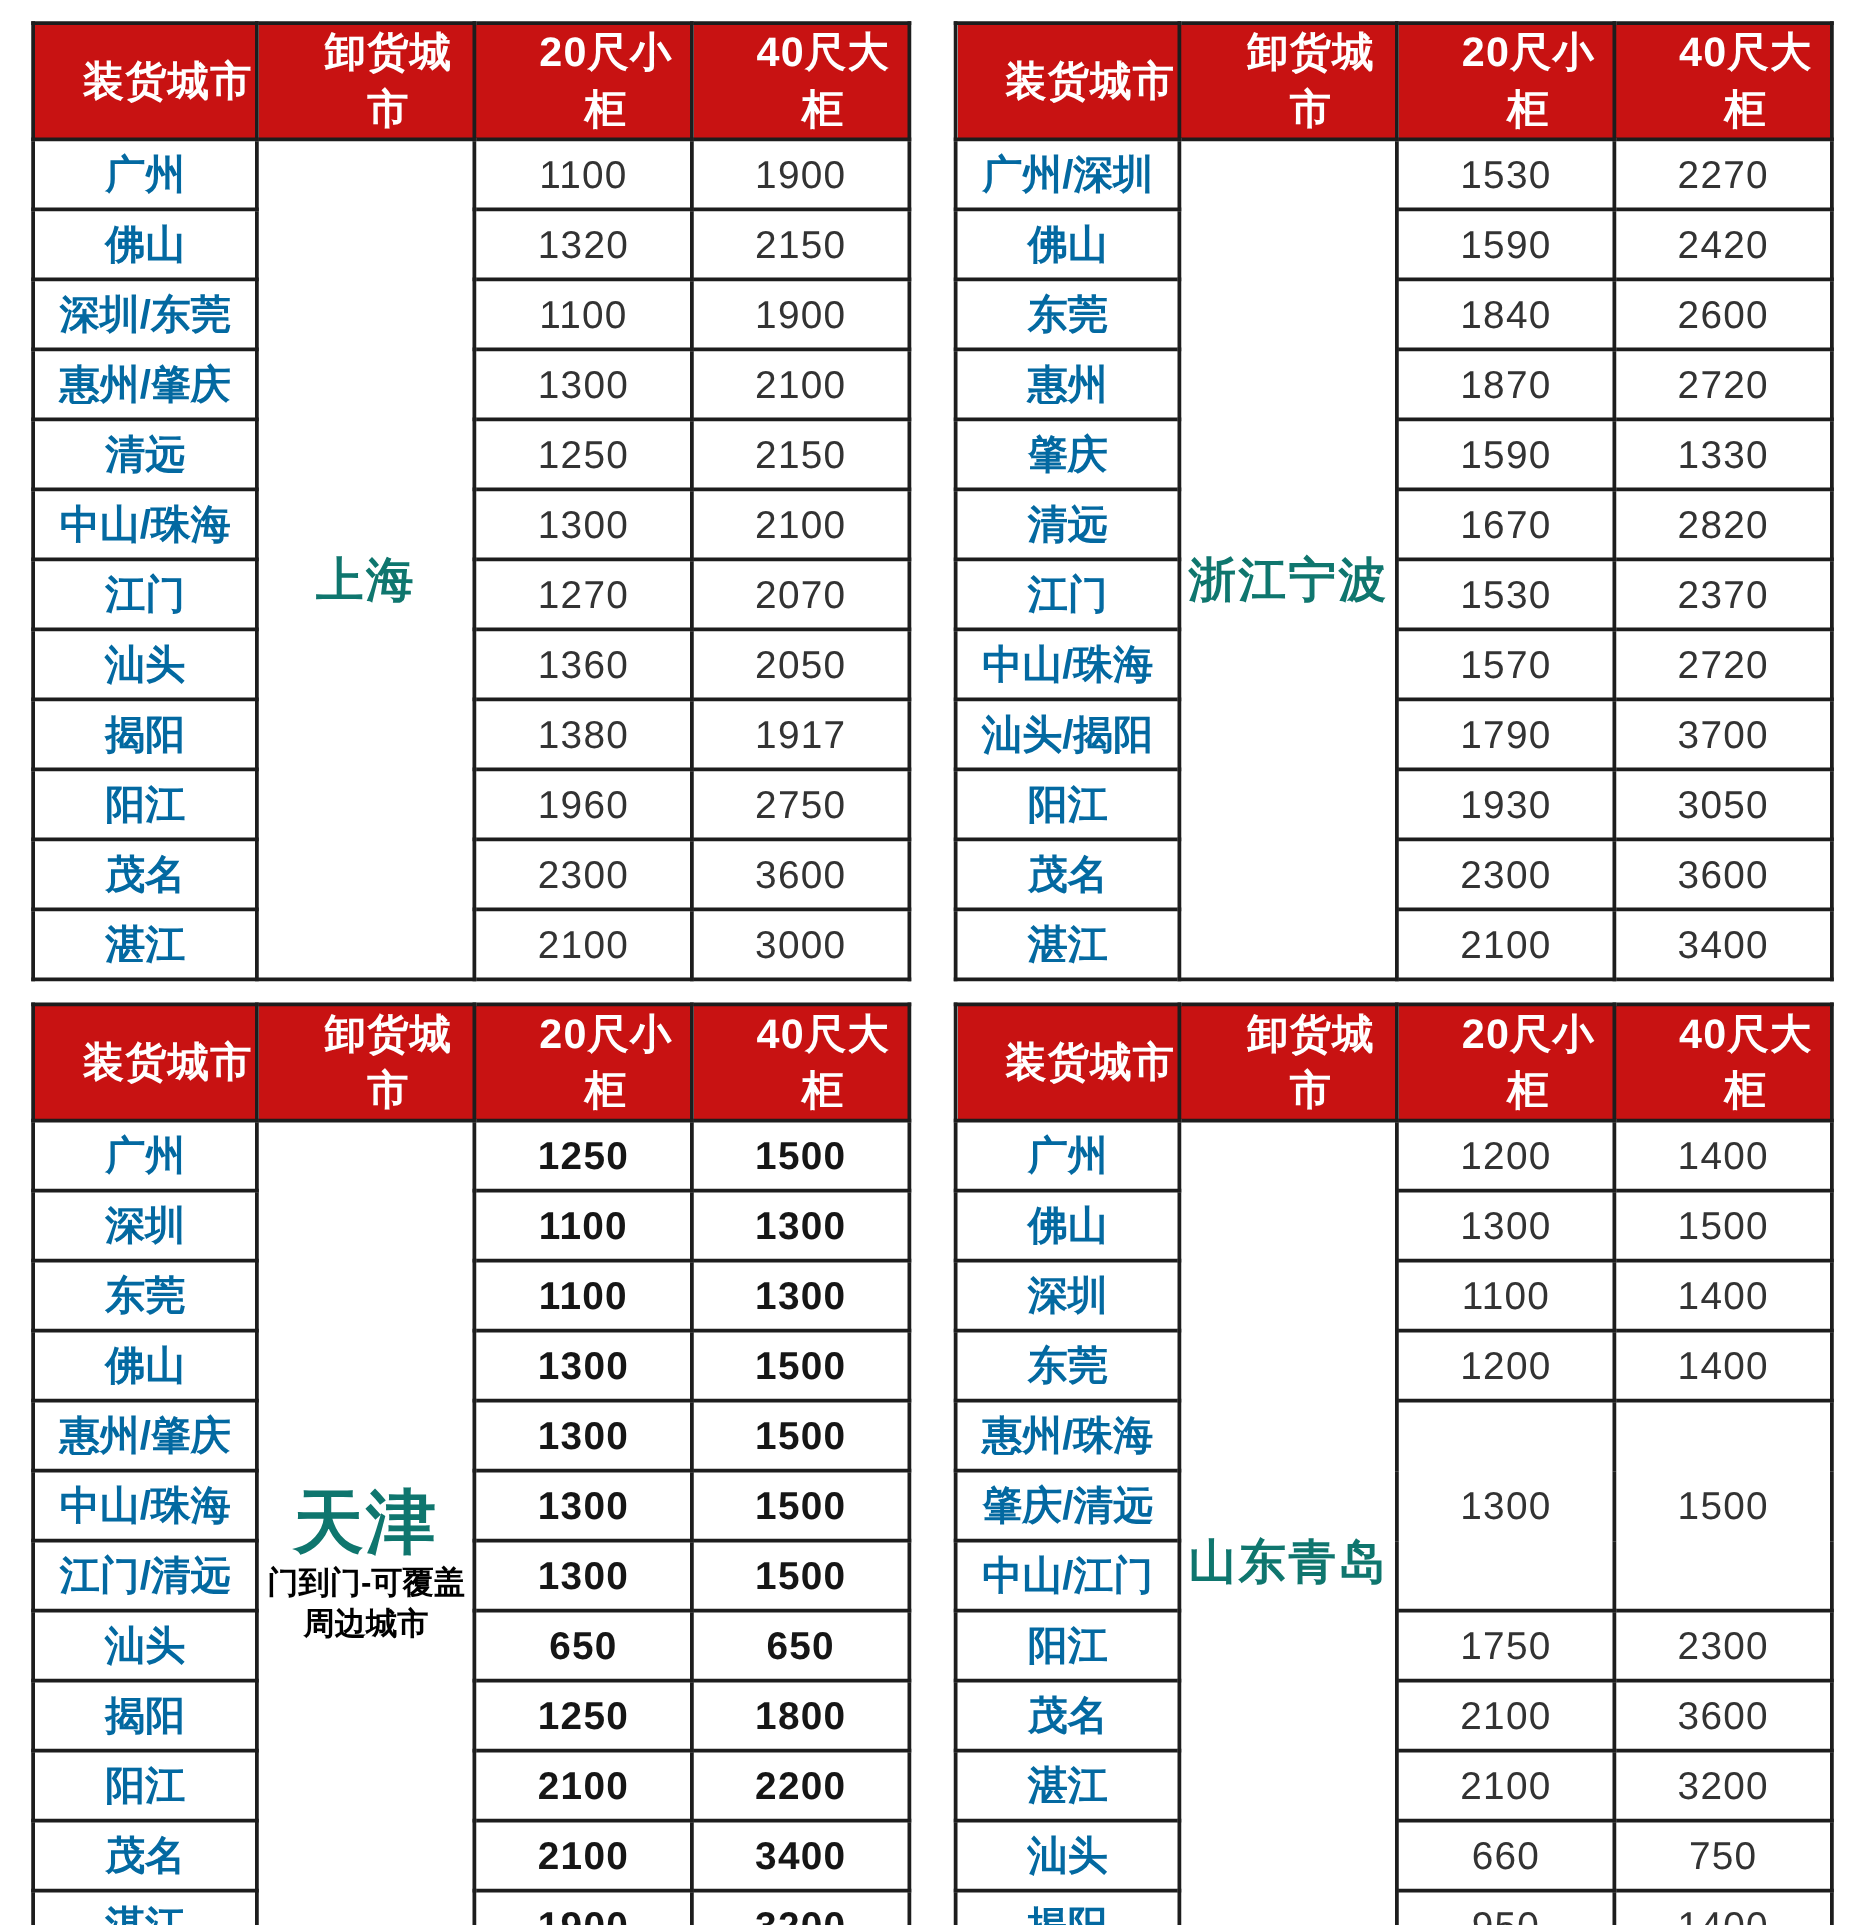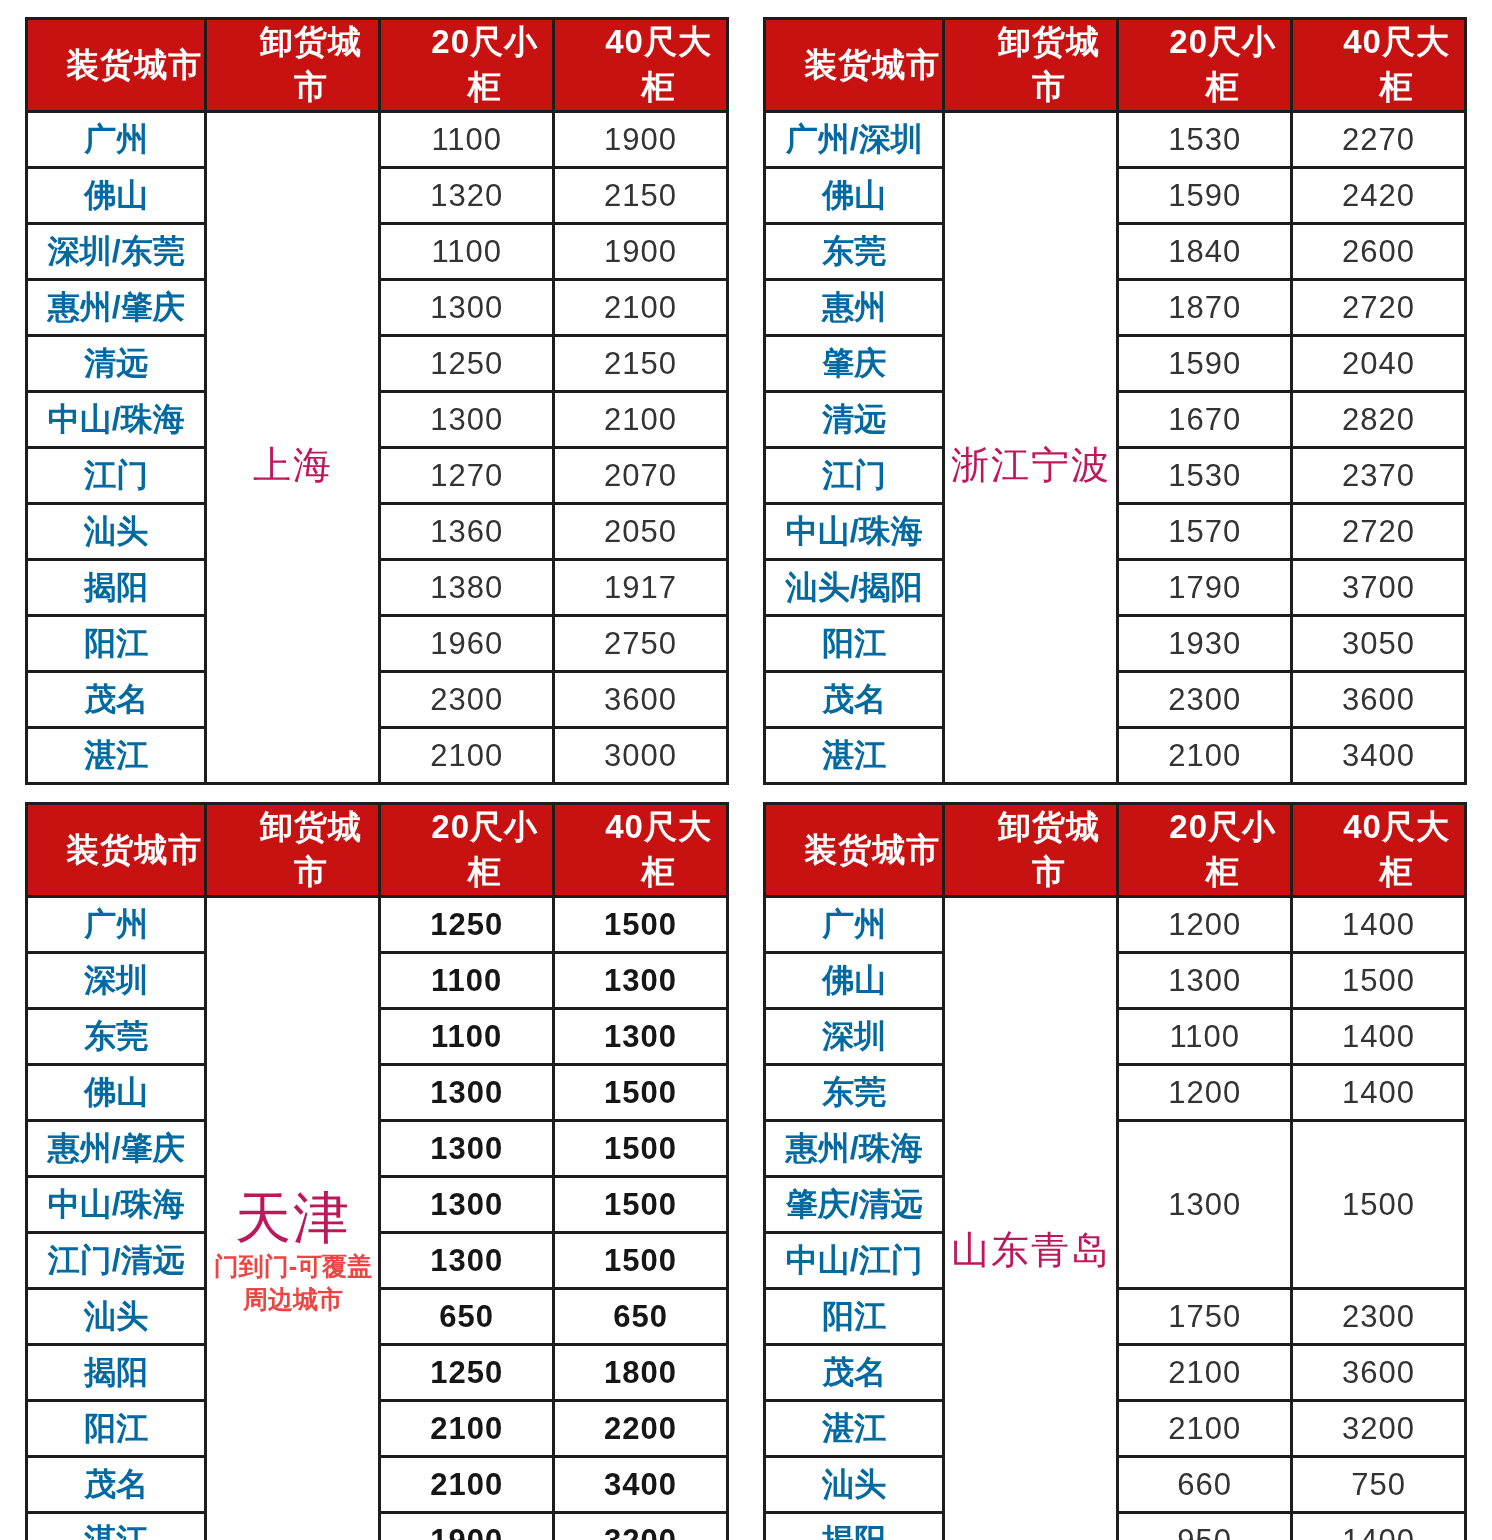--- a/index.html
+++ b/index.html
@@ -58,32 +58,32 @@
     letter-spacing:1px;
   }
   td.price.bold{
     font-weight:bold;
     color:#161616;
   }
   td.dest{
     vertical-align:middle;
   }
   .dest-name{
-    color:#be185d;
-    font-weight:normal;
+    color:#0f766e;
+    font-weight:bold;
     font-size:38px;
     letter-spacing:2px;
     line-height:1.15;
     margin-top:36px;
   }
   .dest-name.big{
     font-size:56px;
   }
   .dest-note{
-    color:#ef4444;
+    color:#000000;
     font-weight:bold;
     font-size:25px;
     line-height:1.3;
     letter-spacing:0px;
   }
 </style>
 </head>
 <body>
 
 <div class="page">
@@ -204,21 +204,21 @@
             <td class="price" rowspan="1">2600</td>
           </tr>
           <tr>
             <td class="city">惠州</td>
             <td class="price" rowspan="1">1870</td>
             <td class="price" rowspan="1">2720</td>
           </tr>
           <tr>
             <td class="city">肇庆</td>
             <td class="price" rowspan="1">1590</td>
-            <td class="price" rowspan="1">2040</td>
+            <td class="price" rowspan="1">1330</td>
           </tr>
           <tr>
             <td class="city">清远</td>
             <td class="price" rowspan="1">1670</td>
             <td class="price" rowspan="1">2820</td>
           </tr>
           <tr>
             <td class="city">江门</td>
             <td class="price" rowspan="1">1530</td>
             <td class="price" rowspan="1">2370</td>

